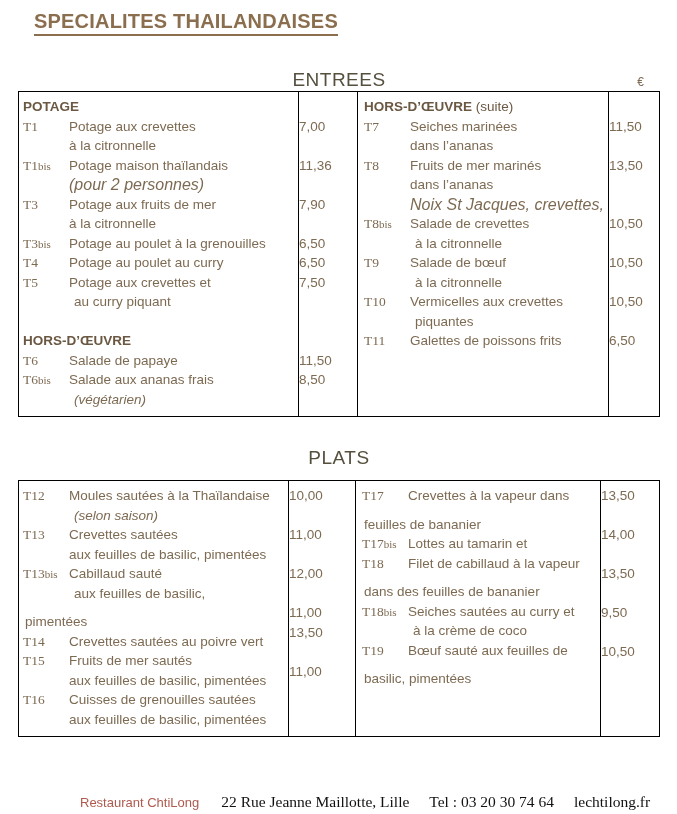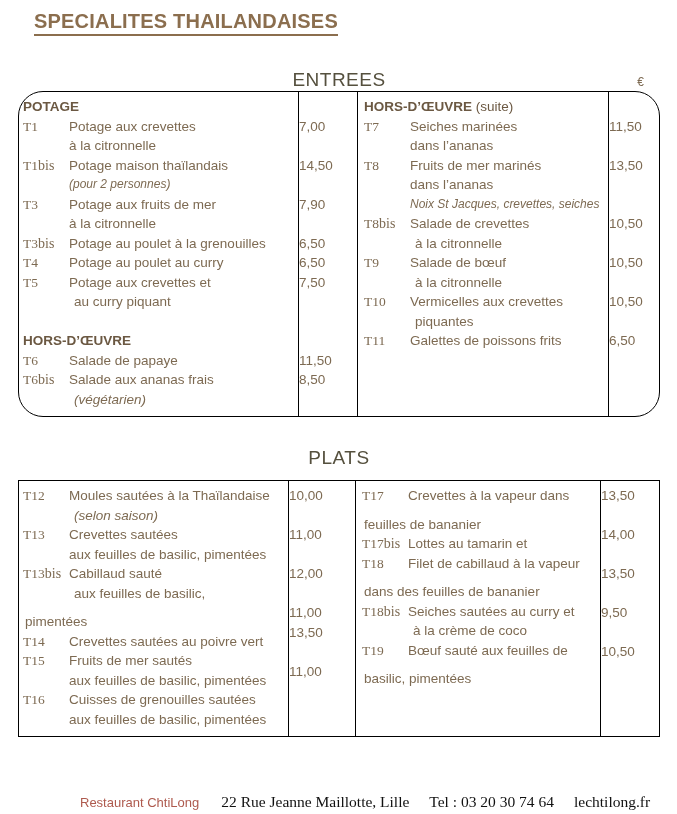--- a/index.html
+++ b/index.html
@@ -36,37 +36,37 @@
     color: #7d6a52;
     letter-spacing: 0;
   }
 
   .menu-table {
     display: grid;
     width: 642px;
     margin-left: 18px;
     border: 1px solid #000;
   }
-  .t-entrees { grid-template-columns: 280px 59px 251px 50px; height: 326px; border-radius: 25px; }
+  .t-entrees { grid-template-columns: 280px 59px 251px 50px; height: 326px; }
   .t-plats   { grid-template-columns: 270px 67px 245px 58px; height: 257px; }
 
   .col { padding-top: 5px; overflow: hidden; }
   .col-text-left  { padding-left: 4px; border-right: 1px solid #000; }
   .col-price-left { border-right: 1px solid #000; }
   .col-text-right { padding-left: 6px; border-right: 1px solid #000; }
 
   .line { height: 19.5px; line-height: 19.5px; white-space: nowrap; }
   .code { display: inline-block; min-width: 46px; font-family: Liberation Serif, serif; }
-  .cb { font-size: 14px; }
+  .cb { font-size: 11px; }
   .header { font-weight: 700; color: #6b5842; }
   .noindent { padding-left: 2px; margin-top: 9px; }
   .subxs { padding-left: 6px; }
   .sp { padding-left: 5px; }
   .it  { font-style: italic; }
-  .its { font-style: italic; font-size: 12px; }
+  .its { font-style: italic; font-size: 16px; }
   .sfx { font-weight: 400; }
 
   .pline { height: 19.5px; line-height: 19.5px; text-align: left; padding-right: 8px; }
 
   .footer {
     display: flex;
     align-items: baseline;
     margin: 56px 0 0 80px;
     white-space: nowrap;
   }
@@ -123,21 +123,21 @@
       <div class="line sub it sp"><span class="code"><span></span><span class="cb"></span></span><span class="txt"><span>(végétarien)</span><span class="sfx"></span></span></div>
     </div>
   <div class="col col-price-left">
 
       <div class="pline"><span></span></div>
 
       <div class="pline"><span>7,00</span></div>
 
       <div class="pline"><span></span></div>
 
-      <div class="pline"><span>14,50</span></div>
+      <div class="pline"><span>11,36</span></div>
 
       <div class="pline"><span></span></div>
 
       <div class="pline"><span>7,90</span></div>
 
       <div class="pline"><span></span></div>
 
       <div class="pline"><span>6,50</span></div>
 
       <div class="pline"><span>6,50</span></div>

